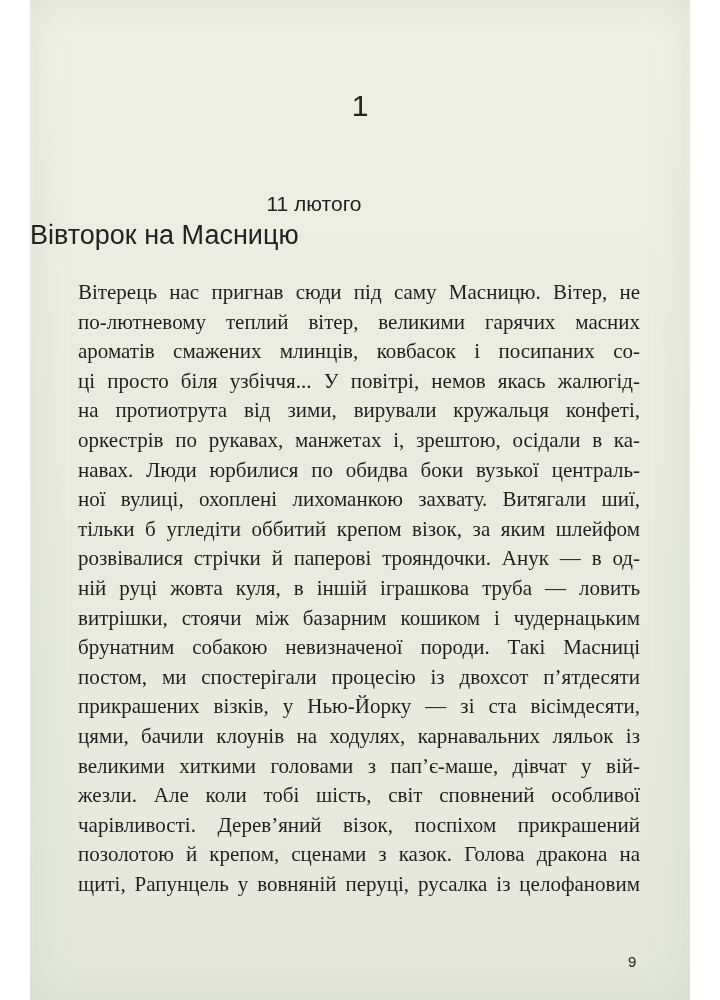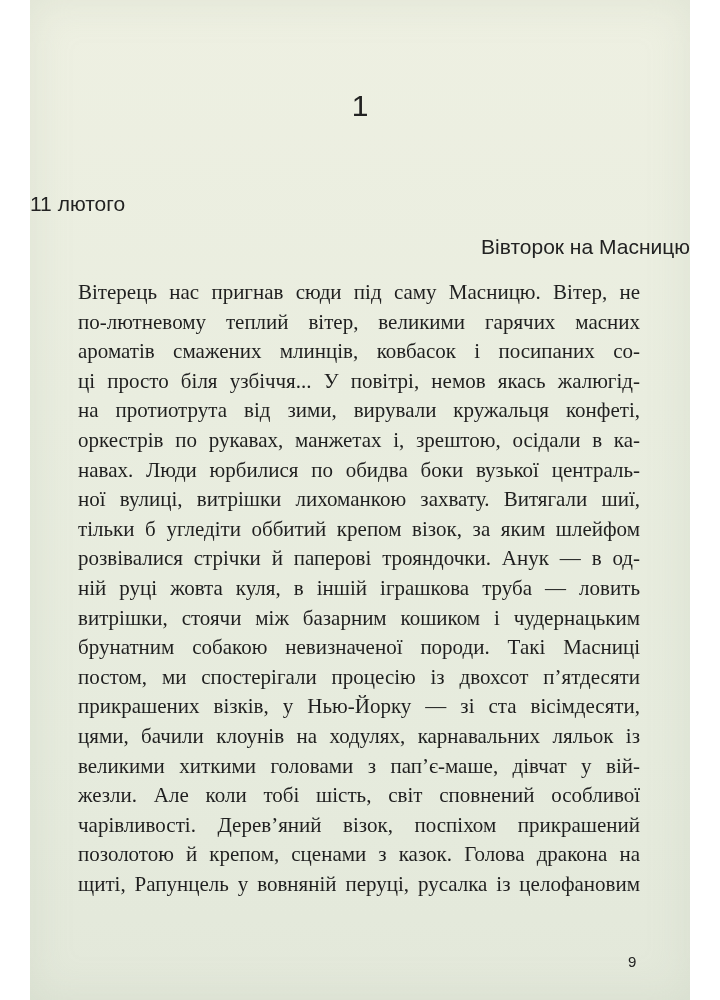--- a/index.html
+++ b/index.html
@@ -16,28 +16,29 @@
     }
     .chapter-number {
       position: absolute; left: 0; width: 660px; top: 88px;
       text-align: center;
       font-family: "Liberation Sans", sans-serif;
       font-size: 30px; color: #222;
       line-height: 36px;
     }
     .chapter-date {
       position: absolute; left: 0; width: 568px; top: 189px;
+      text-align: center;
       font-family: "Liberation Sans", sans-serif;
       font-size: 21px; color: #222; line-height: 30px;
     }
     .chapter-subtitle {
-      position: absolute; left: 0; width: 660px; top: 232px;
-      text-align: right;
+      position: absolute; left: 0; width: 660px; top: 220px;
+      text-align: left;
       font-family: "Liberation Sans", sans-serif;
-      font-size: 21px; color: #222; line-height: 30px;
+      font-size: 27px; color: #222; line-height: 30px;
     }
     .body-text {
       position: absolute; left: 48px; top: 278px;
       width: 562px;
       font-family: "Liberation Serif", serif;
       font-size: 21px; color: #1f1f1f;
     }
     .line {
       display: block;
       height: 29.6px; line-height: 29.6px;
@@ -62,21 +63,21 @@
   <div class="chapter-subtitle">Вівторок на Масницю</div>
 
   <div class="body-text">
     <span class="line">Вітерець нас пригнав сюди під саму Масницю. Вітер, не</span>
     <span class="line">по-лютневому теплий вітер, великими гарячих масних</span>
     <span class="line">ароматів смажених млинців, ковбасок і посипаних со-</span>
     <span class="line">ці просто біля узбіччя... У повітрі, немов якась жалюгід-</span>
     <span class="line">на протиотрута від зими, вирували кружальця конфеті,</span>
     <span class="line">оркестрів по рукавах, манжетах і, зрештою, осідали в ка-</span>
     <span class="line">навах. Люди юрбилися по обидва боки вузької централь-</span>
-    <span class="line">ної вулиці, витрішки лихоманкою захвату. Витягали шиї,</span>
+    <span class="line">ної вулиці, охоплені лихоманкою захвату. Витягали шиї,</span>
     <span class="line">тільки б угледіти оббитий крепом візок, за яким шлейфом</span>
     <span class="line">розвівалися стрічки й паперові трояндочки. Анук — в од-</span>
     <span class="line">ній руці жовта куля, в іншій іграшкова труба — ловить</span>
     <span class="line">витрішки, стоячи між базарним кошиком і чудернацьким</span>
     <span class="line">брунатним собакою невизначеної породи. Такі Масниці</span>
     <span class="line">постом, ми спостерігали процесію із двохсот п’ятдесяти</span>
     <span class="line">прикрашених візків, у Нью-Йорку — зі ста вісімдесяти,</span>
     <span class="line">цями, бачили клоунів на ходулях, карнавальних ляльок із</span>
     <span class="line">великими хиткими головами з пап’є-маше, дівчат у вій-</span>
     <span class="line">жезли. Але коли тобі шість, світ сповнений особливої</span>

